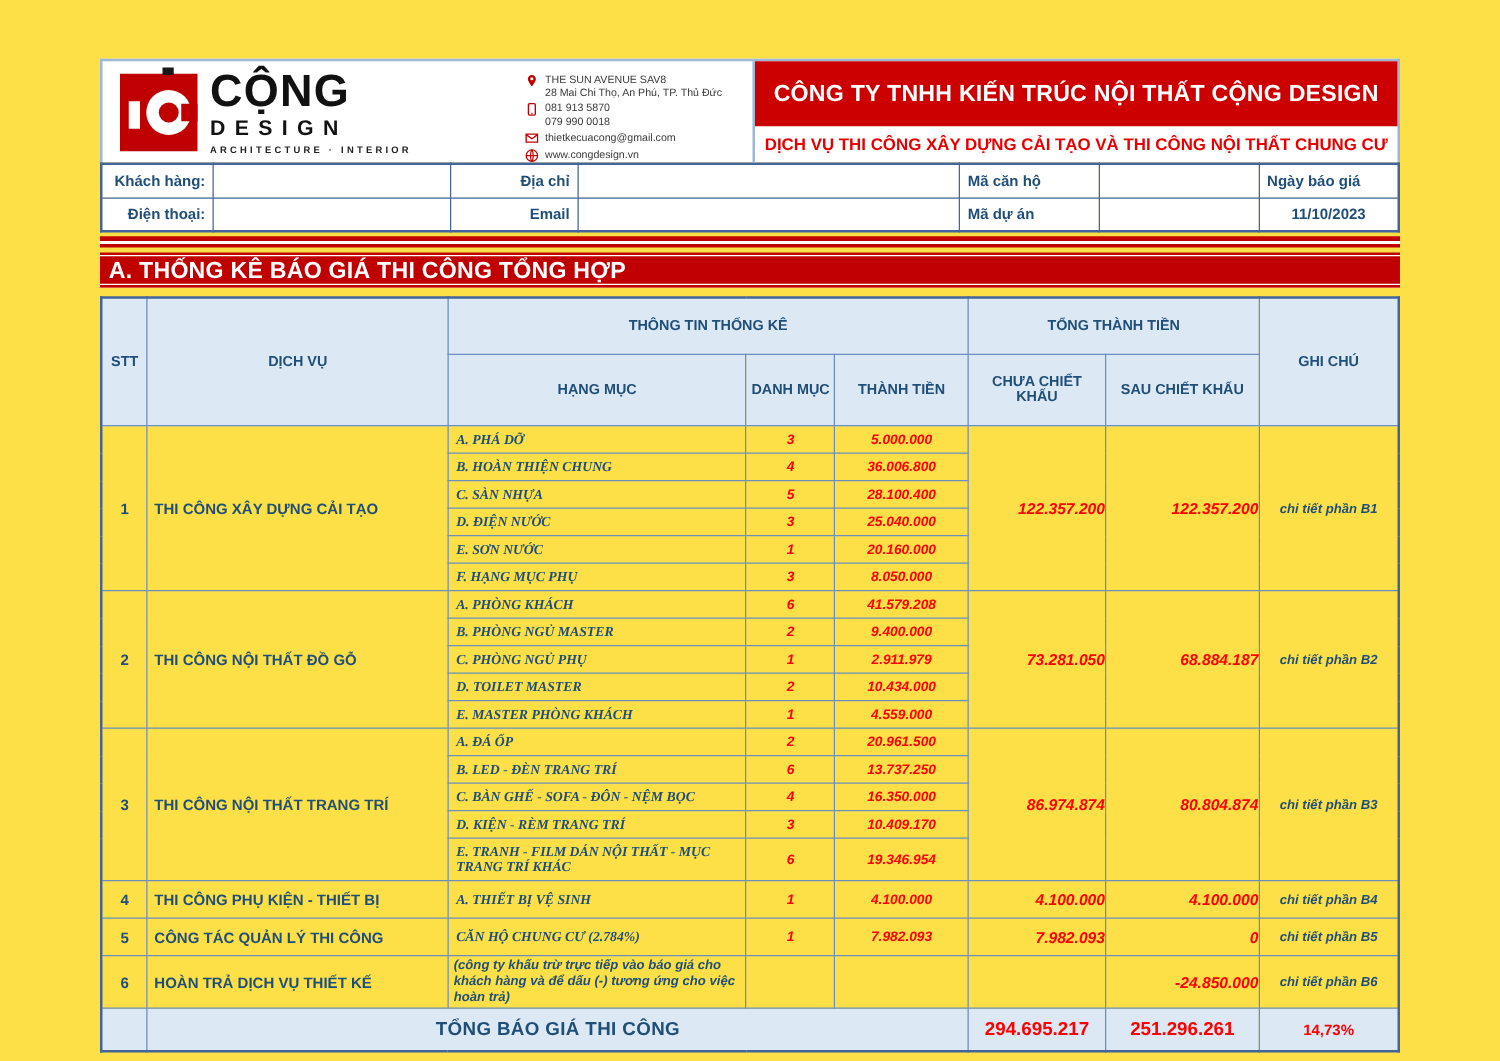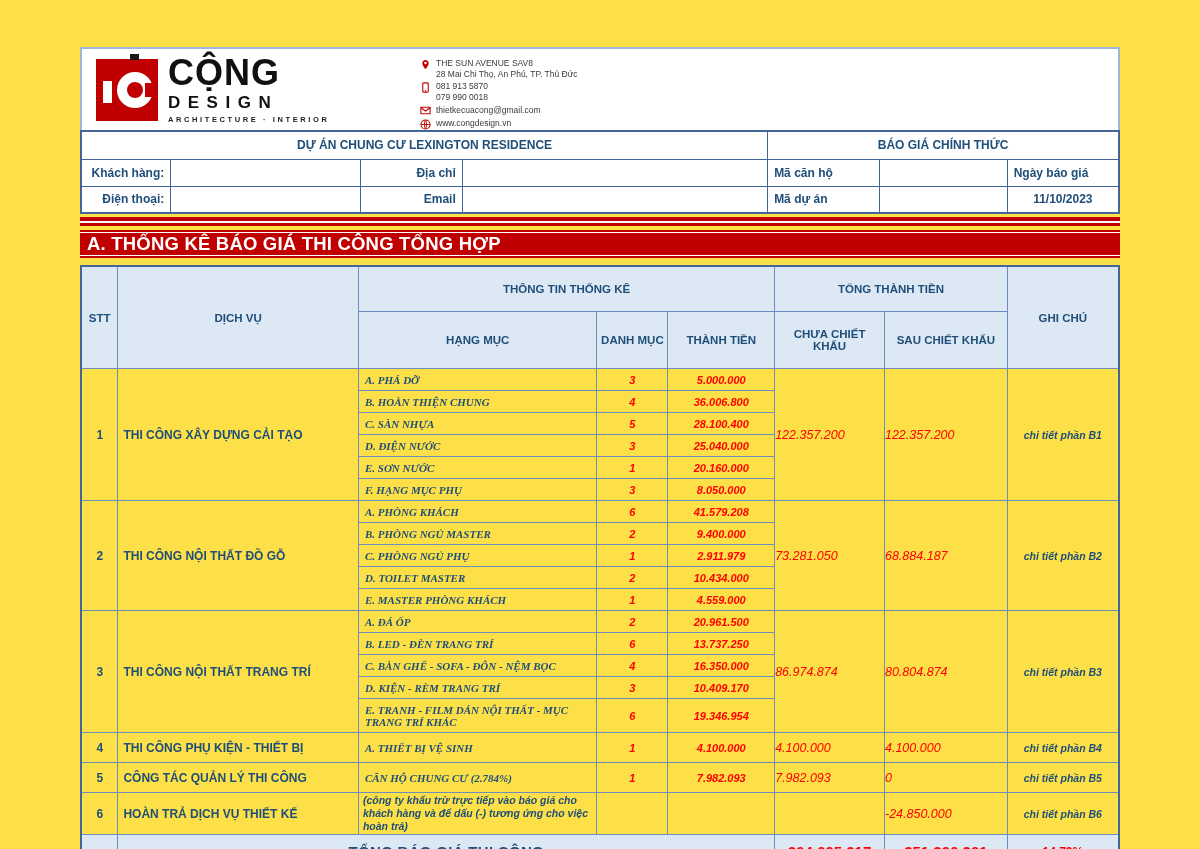--- a/index.html
+++ b/index.html
@@ -57,21 +57,21 @@
   table.quote td, table.quote th { border:1px solid #6B8EBF; vertical-align:middle; }
   th.h { background:#DCE8F4; color:#1F4E79; font-size:11.5px; font-weight:bold; text-align:center; padding:16px 3px; }
   tr.hrow1 th { height:25px; }
   tr.hrow2 th { height:36px; }
   td.svc { font-size:12px; font-weight:bold; color:#1F4E79; padding-left:5px; }
   td.icell { border-top:none; border-bottom:none; height:22px; }
   tr.gfirst td.icell { border-top:1px solid #6B8EBF; }
   .iname { font-size:11px; font-weight:bold; font-style:italic; color:#1F4E79; padding-left:6px;font-family:Liberation Serif, serif; }
   .qty { font-size:11px; font-weight:bold; font-style:italic; color:#FF0000; text-align:center; }
   .amt { font-size:11px; font-weight:bold; font-style:italic; color:#FF0000; text-align:center; }
-  td.sum { font-size:12.5px; font-weight:normal; font-style:italic; color:#FF0000; text-align:left; }
+  td.sum { font-size:12.5px; font-weight:bold; font-style:italic; color:#FF0000; text-align:right; }
   td.note { font-size:10.5px; font-weight:bold; font-style:italic; color:#1F4E79; text-align:center; padding:0 4px; }
   td.stt { font-size:12px; font-weight:bold; color:#1F4E79; text-align:center; }
   tr.srow td { height:30px; }
   tr.r6 td { height:34px; }
   .refund-note { font-size:10.5px; font-weight:bold; font-style:italic; color:#1F4E79; padding:1px 4px; line-height:1.25; }
   tr.total td { height:34px; background:#DCE8F4; }
   .total-label { font-size:15px; font-weight:bold; color:#1F4E79; text-align:center; letter-spacing:0.3px; }
   .total-amt { font-size:15px; font-weight:bold; color:#FF0000; text-align:center; }
   .total-pct { font-size:12px; font-weight:bold; color:#FF0000; text-align:center; }
 </style>
@@ -124,37 +124,37 @@
           <div class="c-text">thietkecuacong@gmail.com</div>
         </div>
         <div class="c-item">
           <svg class="c-icon" viewBox="0 0 24 24" width="11" height="11">
               <circle cx="12" cy="12" r="10" fill="none" stroke="#C00000" stroke-width="2.2"></circle>
               <path fill="none" stroke="#C00000" stroke-width="2" d="M2 12h20M12 2c-3 3-3 17 0 20M12 2c3 3 3 17 0 20"></path>
             </svg>
           <div class="c-text">www.congdesign.vn</div>
         </div>
       </div>
+      <div class="banner-col">
+        <div class="banner-red">CÔNG TY TNHH KIẾN TRÚC NỘI THẤT CỘNG DESIGN</div>
+        <div class="banner-white">DỊCH VỤ THI CÔNG XÂY DỰNG CẢI TẠO VÀ THI CÔNG NỘI THẤT CHUNG CƯ</div>
+      </div>
     </div>
 
     <table class="info">
       <colgroup>
         <col style="width:8.65%">
           <col style="width:18.27%">
           <col style="width:9.81%">
           <col style="width:29.42%">
         <col style="width:10.77%">
           <col style="width:12.31%">
           <col style="width:10.77%">
       </colgroup>
       <tbody>
-          <tr class="ttl-row">
-        <td colspan="4" class="lblue proj-title">DỰ ÁN CHUNG CƯ LEXINGTON RESIDENCE</td>
-        <td colspan="3" class="lblue quote-type">BÁO GIÁ CHÍNH THỨC</td>
-      </tr>
       <tr class="fld-row">
         <td class="lblue lab-r">Khách hàng:</td>
         <td></td>
         <td class="lblue lab-r">Địa chỉ</td>
         <td></td>
         <td class="lblue lab-l">Mã căn hộ</td>
         <td></td>
         <td class="lblue lab-c">Ngày báo giá</td>
       </tr>
       <tr class="fld-row">

